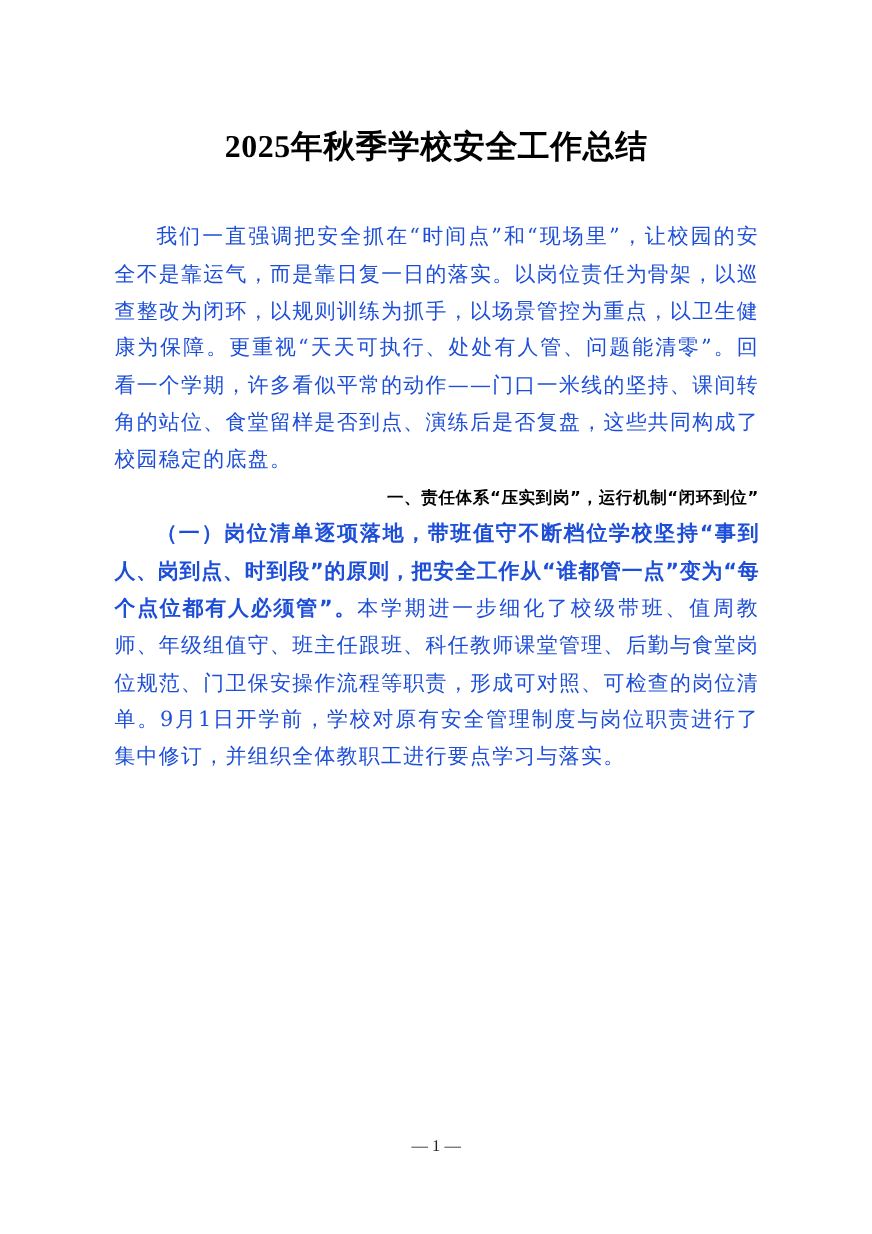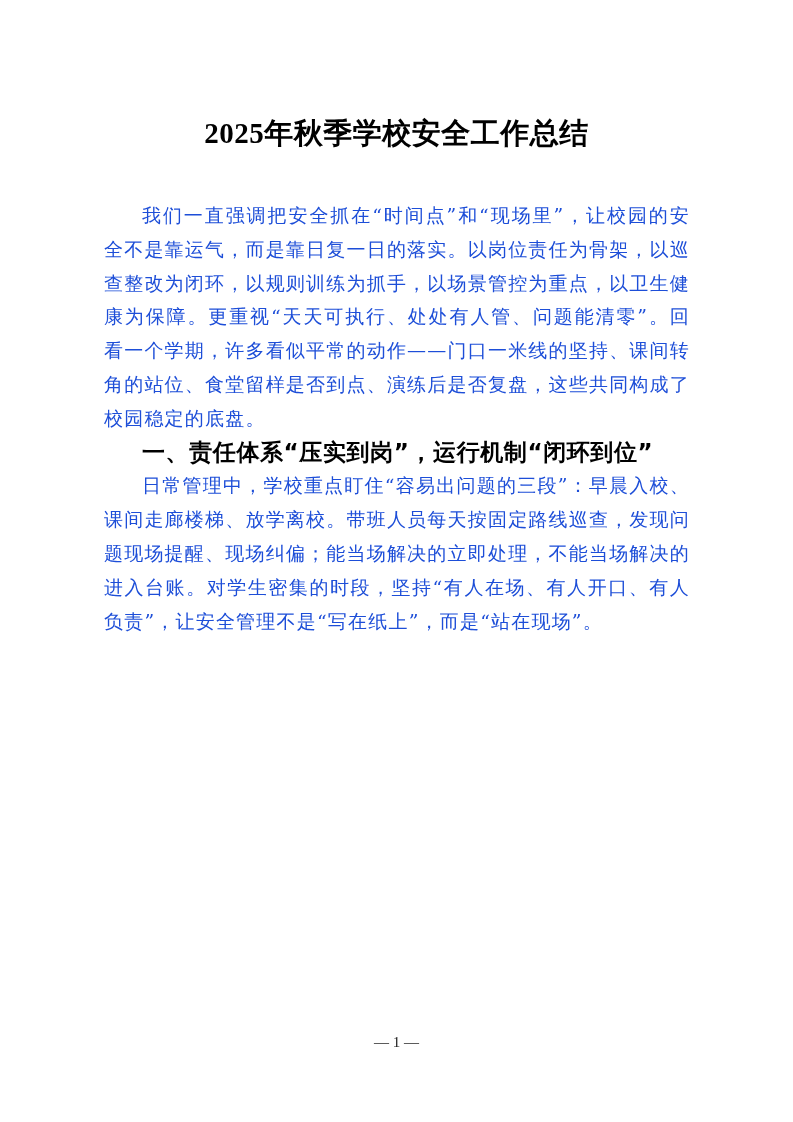--- a/index.html
+++ b/index.html
@@ -5,33 +5,33 @@
   html, body { margin:0; padding:0; background:#ffffff; }
   body { width:793px; height:1122px; position:relative; overflow:hidden;
          font-family:"DejaVu Serif", "Liberation Serif", serif; color:#111; }
   .page { position:absolute; left:0; top:0; width:702px; height:1122px; background:#fff; }
   .title { position:absolute; top:114px; left:0; width:793px; text-align:center;
            font-family:"Liberation Serif", "DejaVu Serif", serif; font-weight:bold;
            font-size:29px; letter-spacing:0.5px; color:#000; }
   .body { position:absolute; left:104px; top:199px; width:586px; }
   .p { margin:0; font-size:19px; line-height:33.8px; text-align:justify;
        text-indent:38px; letter-spacing:1.2px; color:#1d4ed8; }
-  .h1 { margin:0; font-size:23px; line-height:33.8px; font-weight:bold;
+  .h1 { margin:0; font-size:15px; line-height:33.8px; font-weight:bold;
         font-family:"DejaVu Sans", "Liberation Sans", sans-serif; text-indent:38px;
-        letter-spacing:0.6px; color:#000; }
+        letter-spacing:0.6px; color:#000;text-align:right; }
   .h2 { font-weight:bold; font-family:"DejaVu Sans", "Liberation Sans", sans-serif; letter-spacing:0.3px; }
   .pagenum { position:absolute; top:1034px; left:0; width:793px; text-align:center;
              font-size:15px; color:#222; font-family:"Liberation Serif", serif; }
 </style>
 </head>
 <body>
 
 <div class="page">
   <div class="title">2025年秋季学校安全工作总结</div>
 
   <div class="body">
     <p class="p">我们一直强调把安全抓在“时间点”和“现场里”，让校园的安全不是靠运气，而是靠日复一日的落实。以岗位责任为骨架，以巡查整改为闭环，以规则训练为抓手，以场景管控为重点，以卫生健康为保障。更重视“天天可执行、处处有人管、问题能清零”。回看一个学期，许多看似平常的动作——门口一米线的坚持、课间转角的站位、食堂留样是否到点、演练后是否复盘，这些共同构成了校园稳定的底盘。</p>
     <p class="h1">一、责任体系“压实到岗”，运行机制“闭环到位”</p>
-    <p class="p">日常管理中，学校重点盯住“容易出问题的三段”：早晨入校、课间走廊楼梯、放学离校。带班人员每天按固定路线巡查，发现问题现场提醒、现场纠偏；能当场解决的立即处理，不能当场解决的进入台账。对学生密集的时段，坚持“有人在场、有人开口、有人负责”，让安全管理不是“写在纸上”，而是“站在现场”。</p>
+    <p class="p"><span class="h2">（一）岗位清单逐项落地，带班值守不断档位学校坚持“事到人、岗到点、时到段”的原则，把安全工作从“谁都管一点”变为“每个点位都有人必须管”。</span><span>本学期进一步细化了校级带班、值周教师、年级组值守、班主任跟班、科任教师课堂管理、后勤与食堂岗位规范、门卫保安操作流程等职责，形成可对照、可检查的岗位清单。9月1日开学前，学校对原有安全管理制度与岗位职责进行了集中修订，并组织全体教职工进行要点学习与落实。</span></p>
   </div>
 
   <div class="pagenum">— 1 —</div>
 </div>
 
 </body></html>

